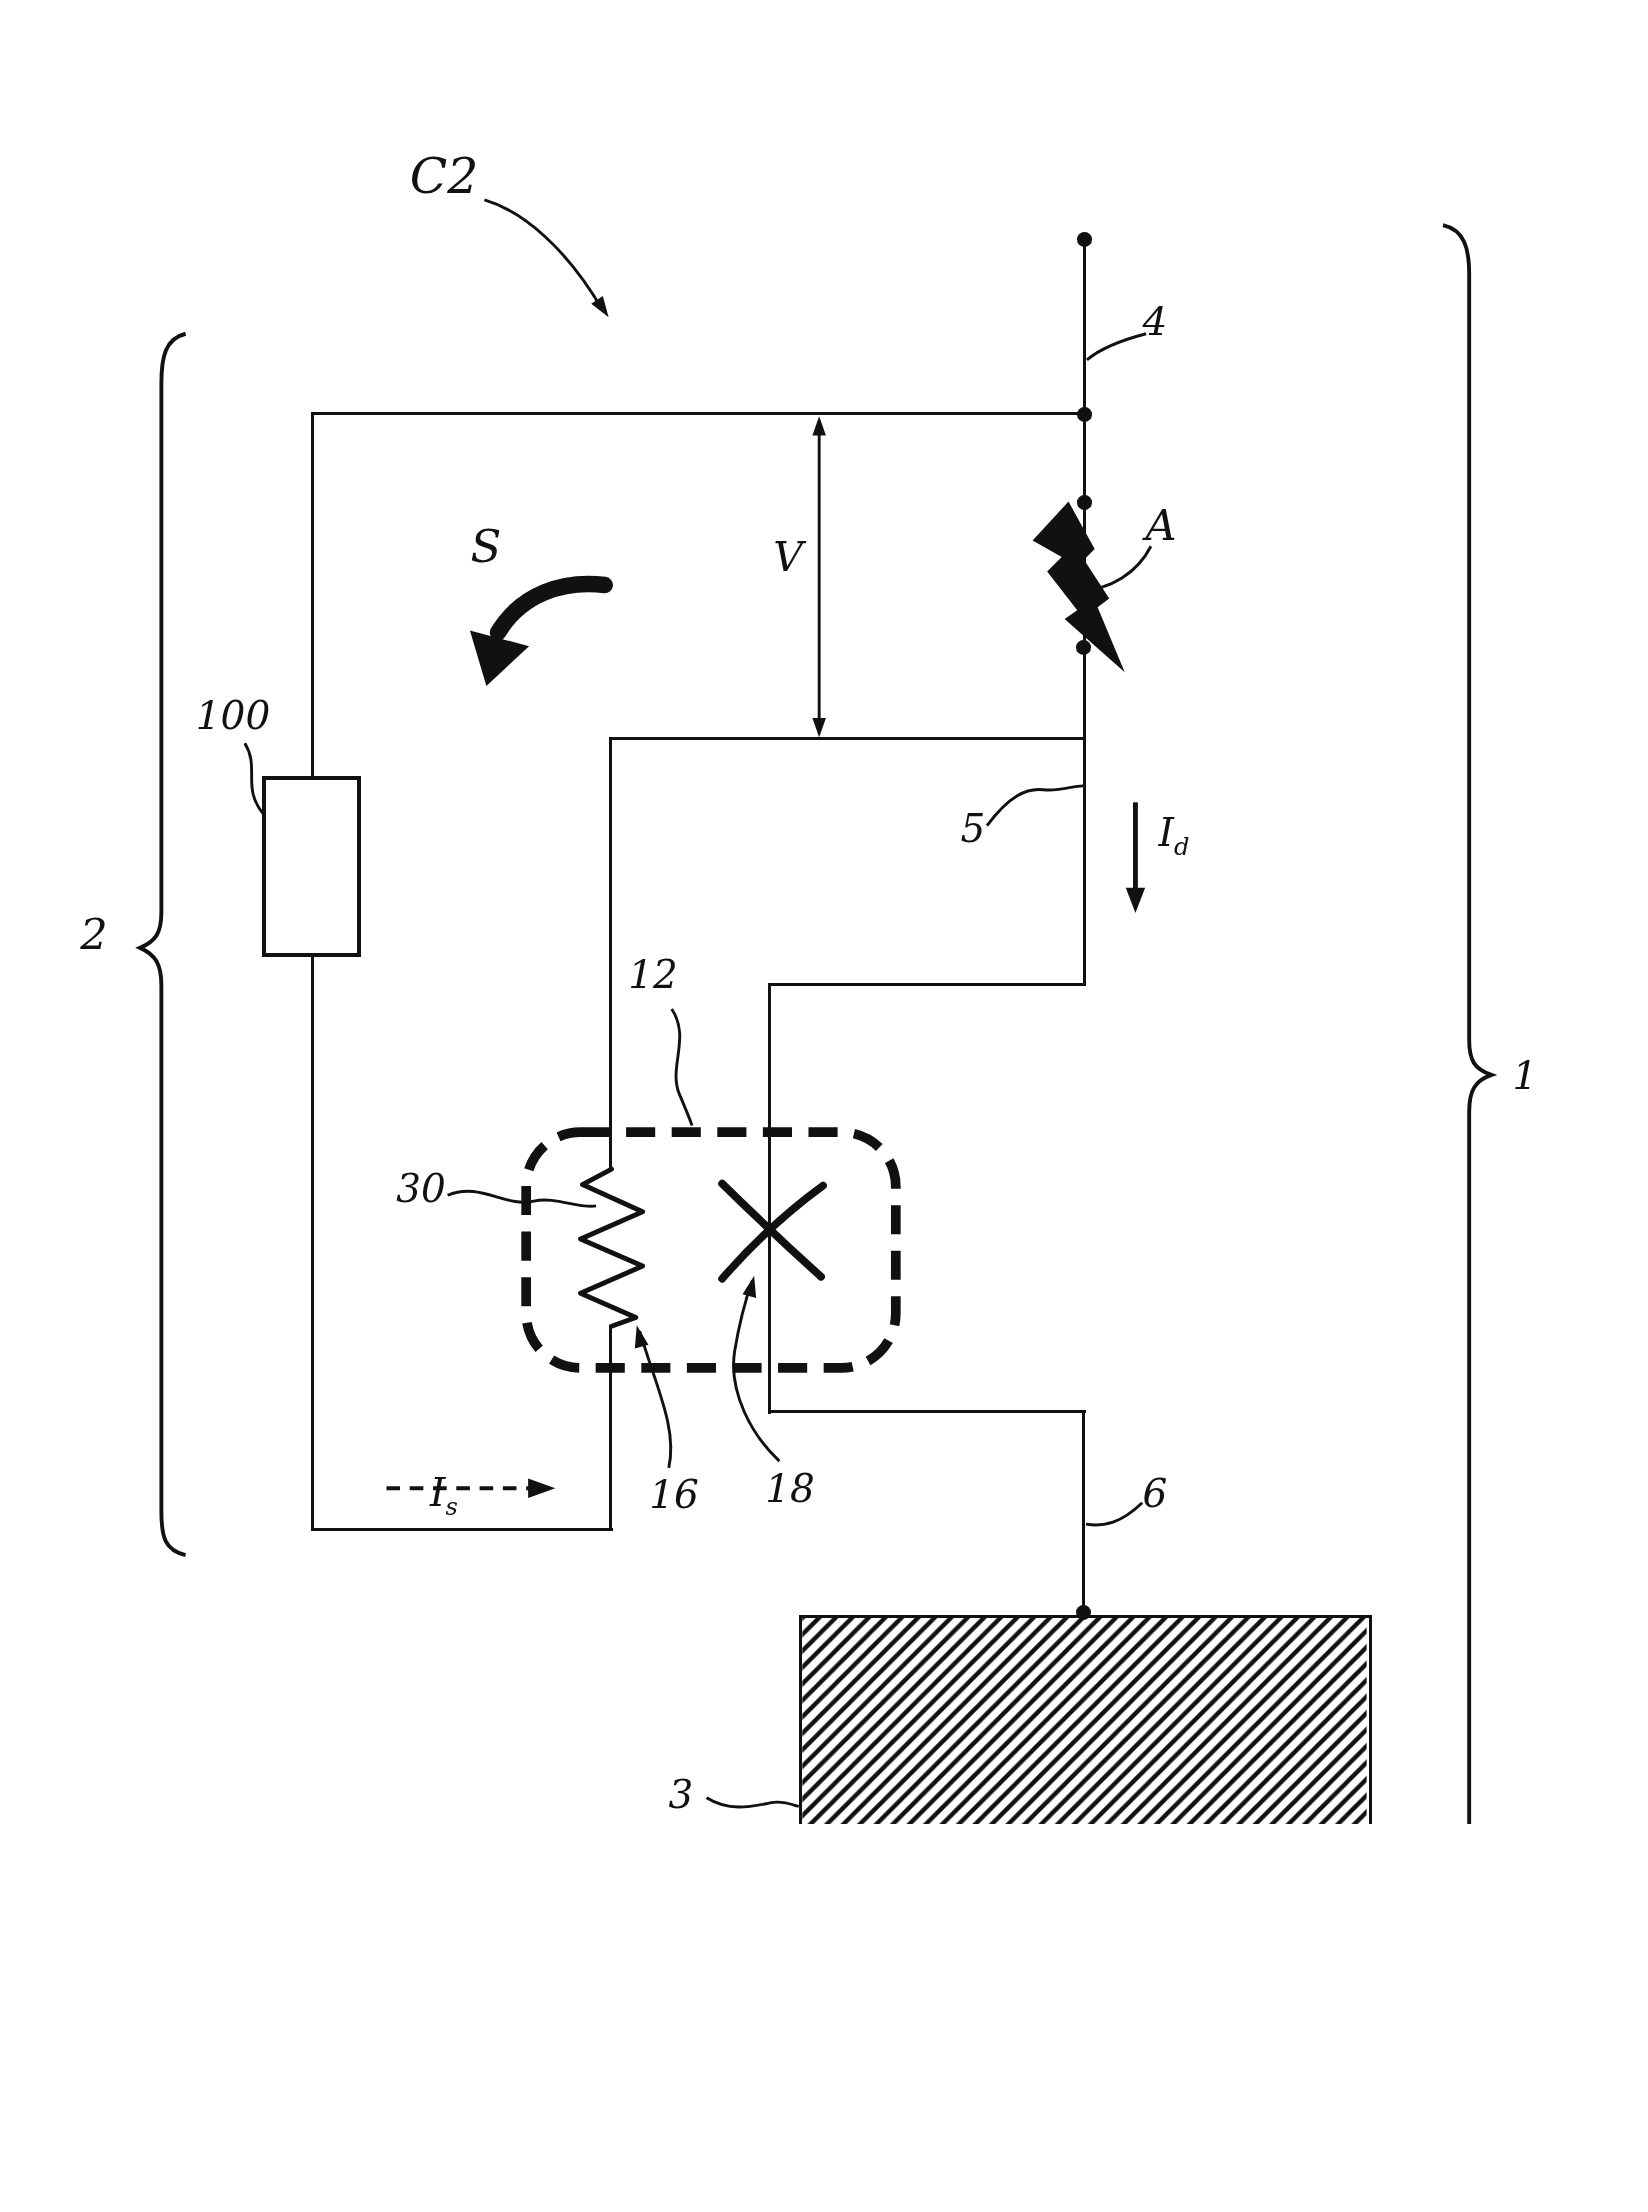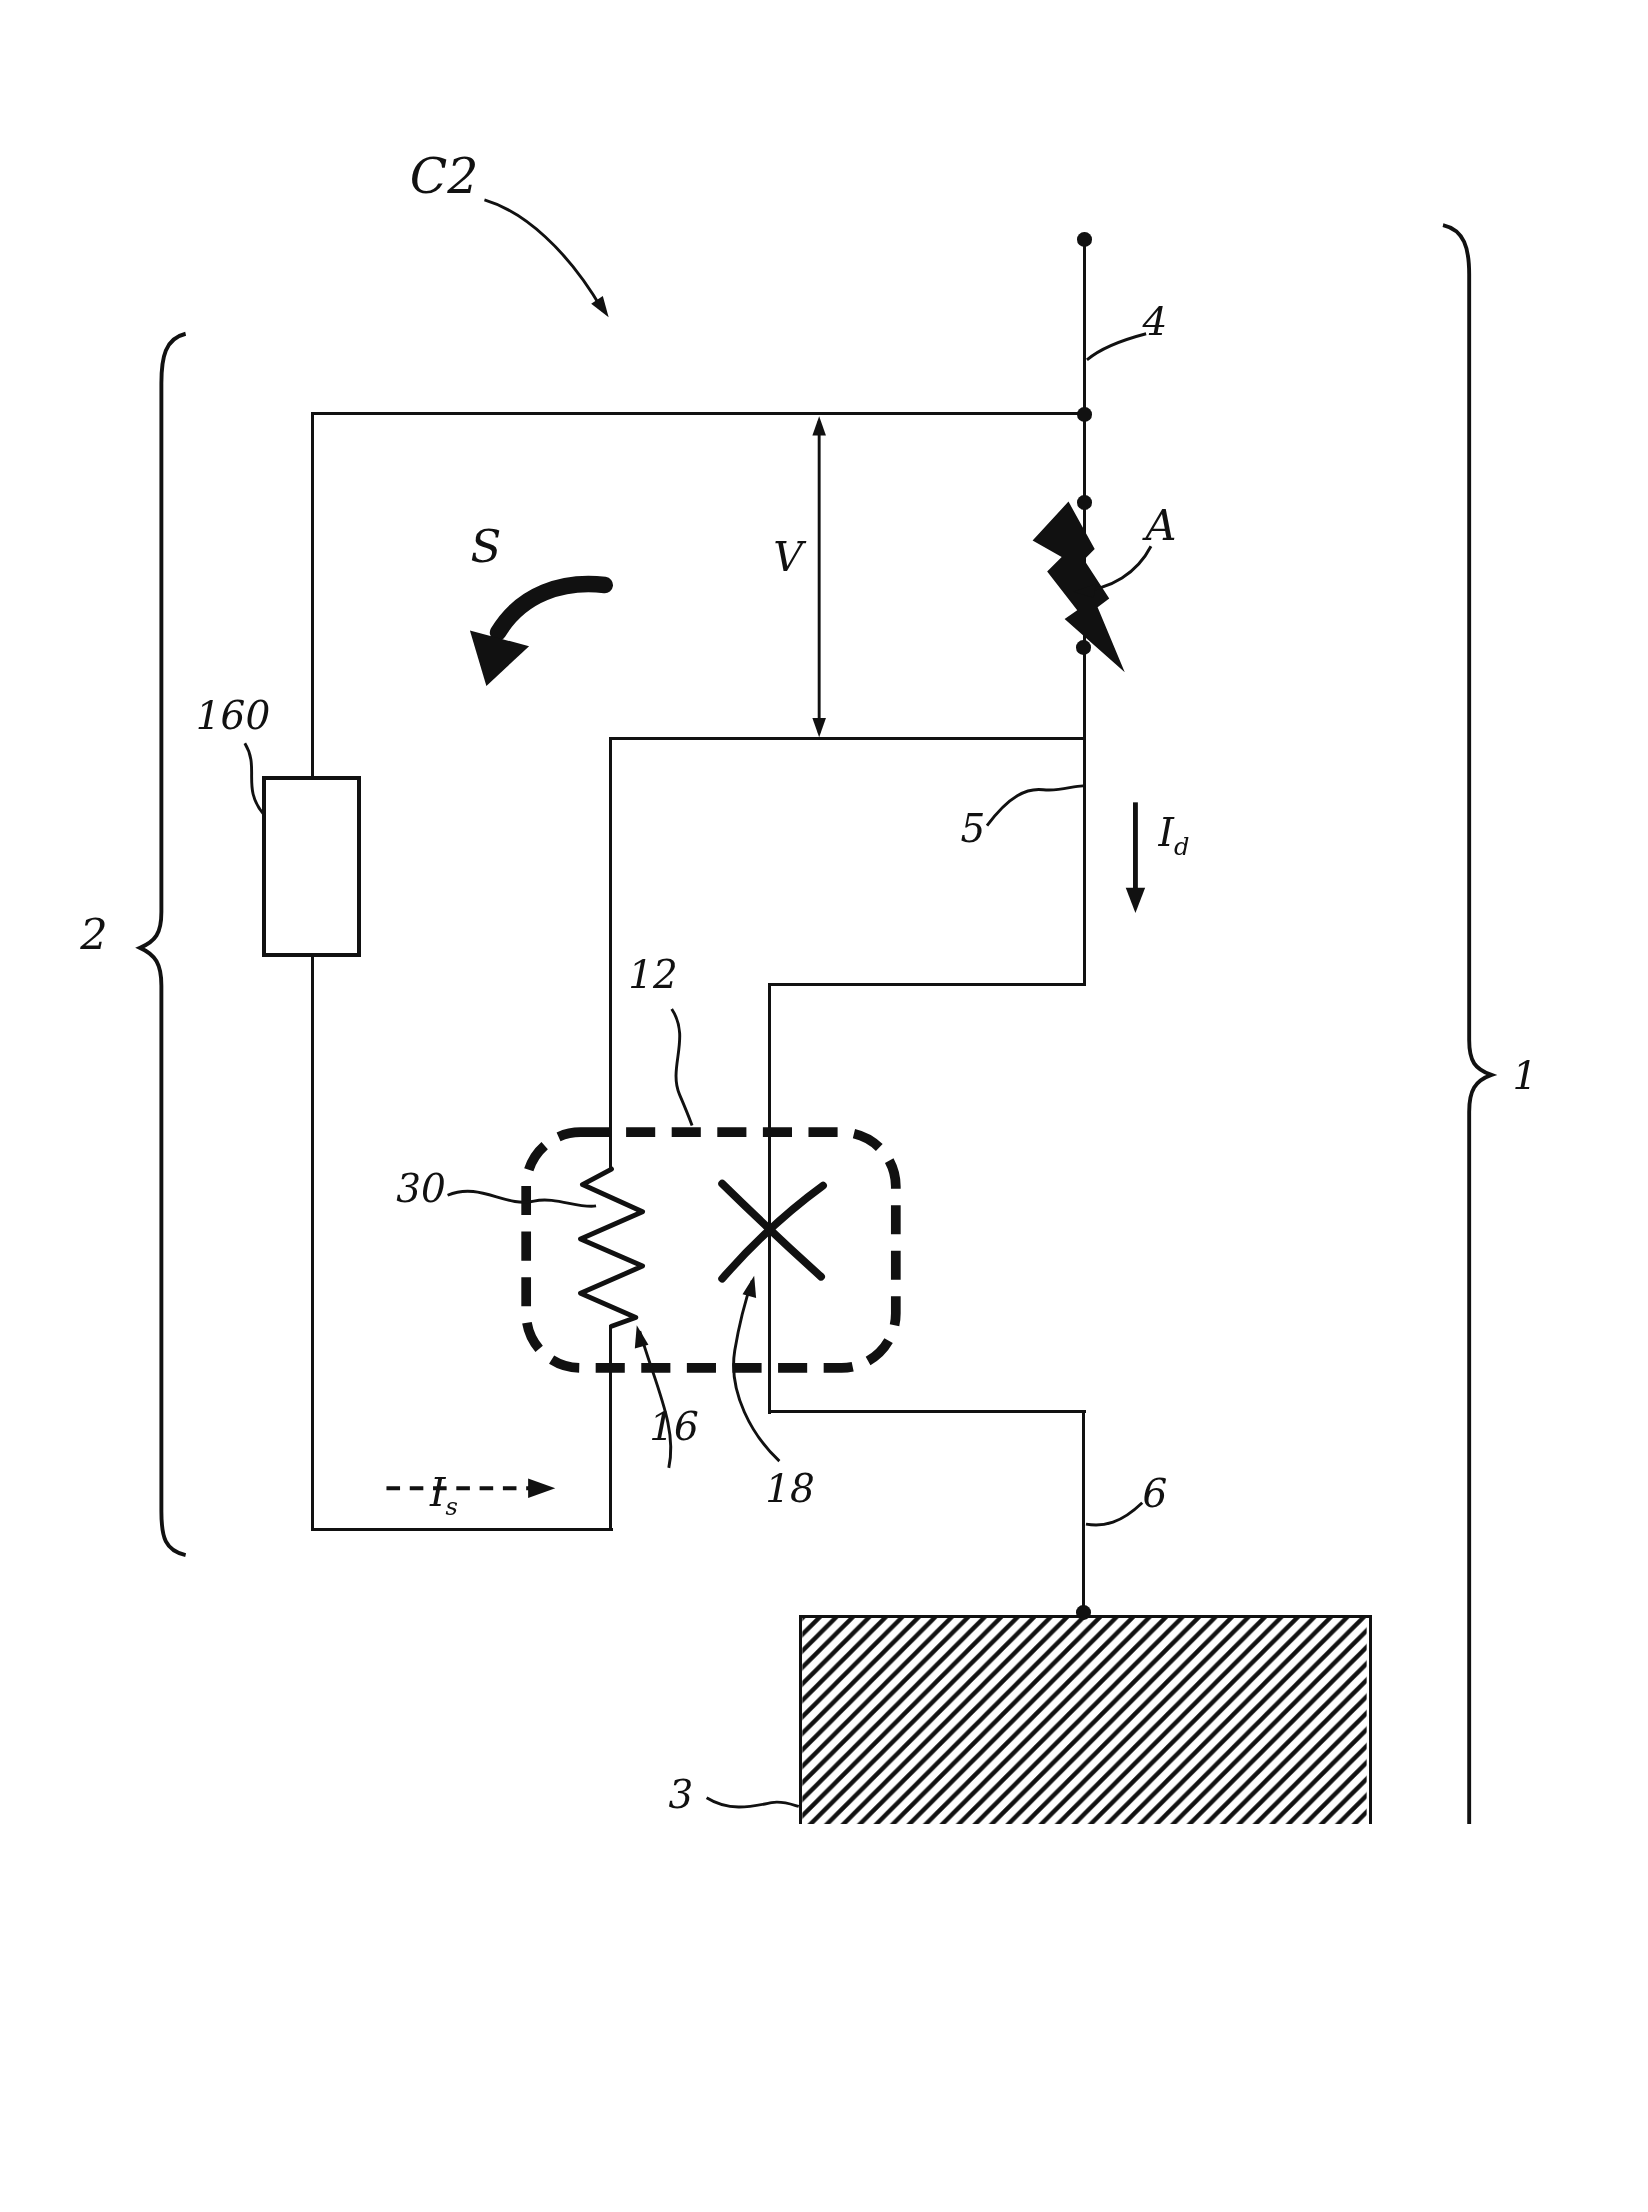--- a/index.html
+++ b/index.html
@@ -139,29 +139,29 @@
     <g>
       <path d="M 728,1853 C 752,1868 775,1862 795,1858 C 806,1856 816,1860 823,1862" fill="none" stroke="#111111" stroke-width="3"></path>
     </g>
   </svg>
 
   <div class="lbl fs50" style="left:444px; top:176px;">C2</div>
   <div class="lbl" style="left:1155px; top:321px;">4</div>
   <div class="lbl fs44" style="left:1161px; top:525px;">A</div>
   <div class="lbl fs42" style="left:788px; top:557px;">V</div>
   <div class="lbl fs46" style="left:486px; top:546px;">S</div>
-  <div class="lbl" style="left:233px; top:715px;">160</div>
+  <div class="lbl" style="left:233px; top:715px;">100</div>
   <div class="lbl fs44" style="left:94px; top:934px;">2</div>
   <div class="lbl" style="left:653px; top:967px;margin-top:7px;">12</div>
   <div class="lbl" style="left:421px; top:1188px;">30</div>
   <div class="lbl" style="left:973px; top:828px;">5</div>
   <div class="lbl" style="left:1174px; top:836px;">
     <span>I</span><span class="sub">d</span>
   </div>
-  <div class="lbl" style="left:674px; top:1426px;">16</div>
+  <div class="lbl" style="left:674px; top:1494px;">16</div>
   <div class="lbl" style="left:790px; top:1488px;">18</div>
   <div class="lbl" style="left:444px; top:1448px;margin-top:48px;">
     <span>I</span><span class="sub">s</span>
   </div>
   <div class="lbl" style="left:1155px; top:1493px;">6</div>
   <div class="lbl" style="left:681px; top:1794px;">3</div>
   <div class="lbl" style="left:1525px; top:1075px;">1</div>
 
 </div>
 

